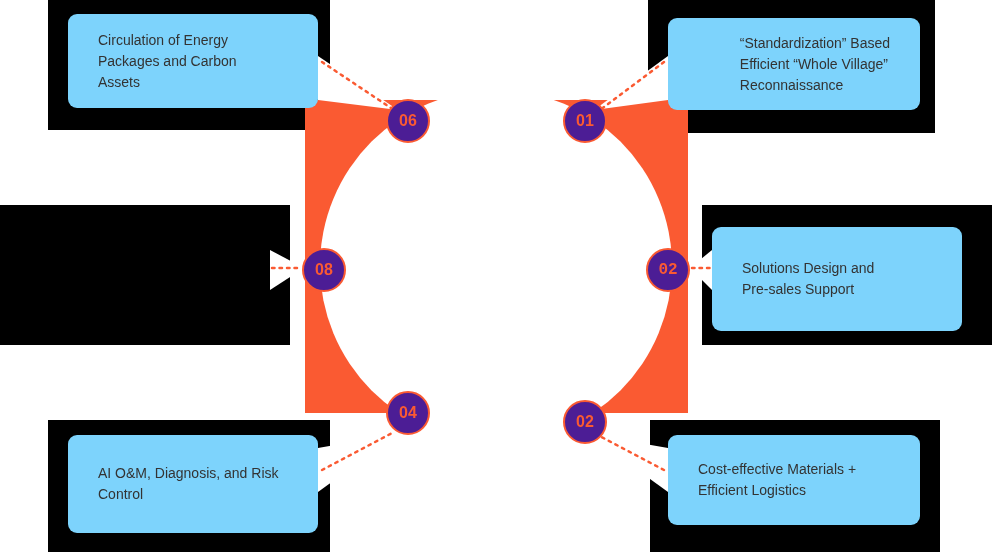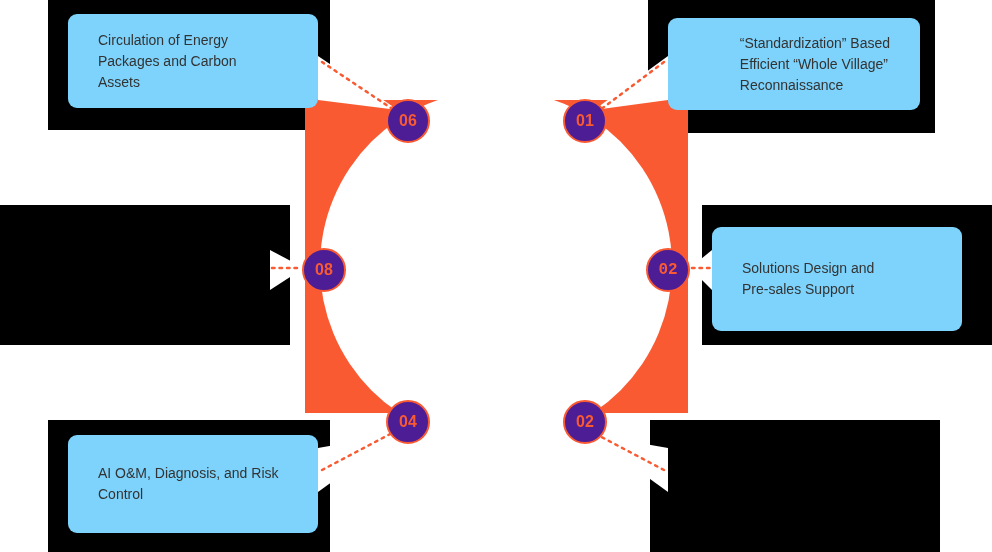--- a/index.html
+++ b/index.html
@@ -57,21 +57,21 @@
     color: #FA5A32;
     font-size: 16px;
     font-weight: bold;
     display: flex;
     align-items: center;
     justify-content: center;
   }
   .badge-01 { left: 563px; top: 99px; }
   .badge-02 { left: 646px; top: 248px; font-family: Liberation Mono, monospace; }
   .badge-03 { left: 563px; top: 400px; }
-  .badge-04 { left: 386px; top: 400px; }
+  .badge-04 { left: 386px; top: 391px; }
   .badge-05 { left: 302px; top: 248px; }
   .badge-06 { left: 386px; top: 99px; }
 
   .card {
     position: absolute;
     background: #7dd3fc;
     border-radius: 9px;
     padding: 14px 30px;
     display: flex;
     align-items: center;
@@ -141,20 +141,24 @@
 
   <div class="card card-01">
     <p>“Standardization” Based
 Efficient “Whole Village”
 Reconnaissance</p>
   </div>
   <div class="card card-02">
     <p>Solutions Design and
 Pre-sales Support</p>
   </div>
+  <div class="card card-03">
+    <p>Cost-effective Materials +
+Efficient Logistics</p>
+  </div>
   <div class="card card-04">
     <p>AI O&amp;M, Diagnosis, and Risk
 Control</p>
   </div>
   <div class="card card-06">
     <p>Circulation of Energy
 Packages and Carbon
 Assets</p>
   </div>
 

